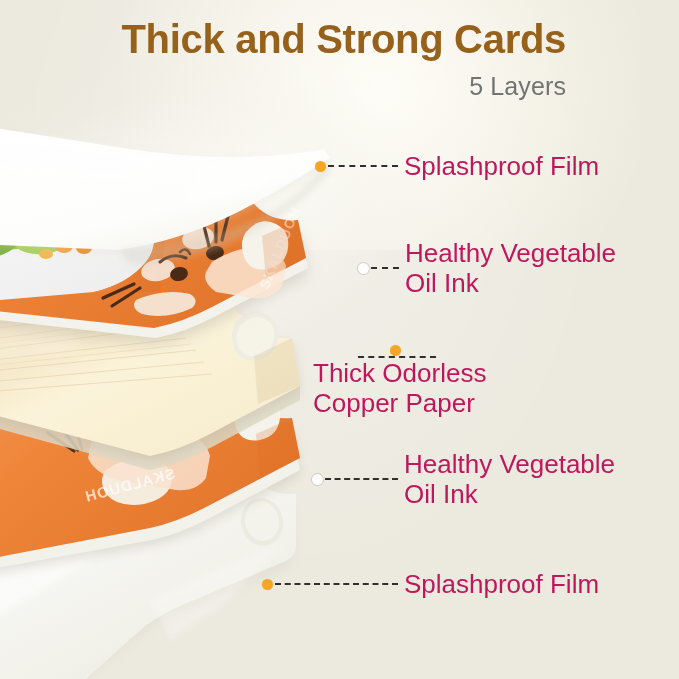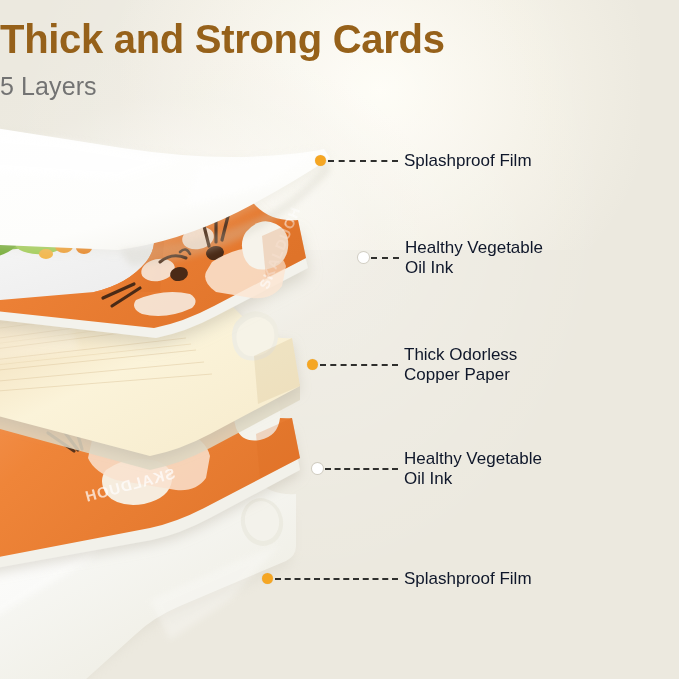--- a/index.html
+++ b/index.html
@@ -39,21 +39,21 @@
     inset: 0;
     background: radial-gradient(ellipse at 45% 28%, rgba(255,255,255,0.30) 0%, rgba(255,255,255,0.0) 58%);
     pointer-events: none;
   }
 
   
   #title-block {
     position: absolute;
     left: 0; top: 18px;
     width: 566px;
-    text-align: left;
+    text-align: right;
     z-index: 40;
   }
   #title {
     font-size: 40px;
     font-weight: bold;
     color: #96611a;
     letter-spacing: -0.3px;
     line-height: 1.05;
     margin: 0;
   }
@@ -85,22 +85,22 @@
     flex: none;
   }
   .callout .dot {
     width: 11px; height: 11px;
     border-radius: 50%;
     flex: none;
     margin-right: 2px;
     box-shadow: 0 0 0 0.5px rgba(0,0,0,0.05);
   }
   .callout .ctext {
-    font-size: 17px;
-    color: #0f172a;
+    font-size: 26px;
+    color: #be185d;
     line-height: 1.17;
     white-space: pre-line;
     margin-left: 13px;
     flex: none;
   }
 </style>
 </head>
 <body>
 
 <div id="stage" style="background: rgb(236, 233, 223);">
@@ -343,21 +343,21 @@
     <span class="ctext" style="margin-left: 6px;">Splashproof Film</span>
   </div>
 
   <div class="callout" id="co-1" style="left: 358px; top: 238px; align-items: center;">
     <span class="dot" style="background: rgb(255, 255, 255); box-shadow: rgba(120, 110, 90, 0.25) 0px 0px 0px 1px;"></span>
     <span class="dash" style="width: 28px;"></span>
     <span class="ctext" style="margin-left: 6px; margin-top: 0px;">Healthy Vegetable
 Oil Ink</span>
   </div>
 
-  <div class="callout" id="co-2" style="left: 307px; top: 345px; align-items: center;">
+  <div class="callout" id="co-2" style="left: 307px; top: 345px; align-items: center; flex-direction: column;">
     <span class="dot" style="background: rgb(245, 166, 35);"></span>
     <span class="dash" style="width: 78px;"></span>
     <span class="ctext" style="margin-left: 6px; margin-top: 0px;">Thick Odorless
 Copper Paper</span>
   </div>
 
   <div class="callout" id="co-3" style="left: 312px; top: 449px; align-items: center;">
     <span class="dot" style="background: rgb(255, 255, 255); box-shadow: rgba(120, 110, 90, 0.25) 0px 0px 0px 1px;"></span>
     <span class="dash" style="width: 73px;"></span>
     <span class="ctext" style="margin-left: 6px; margin-top: 0px;">Healthy Vegetable

